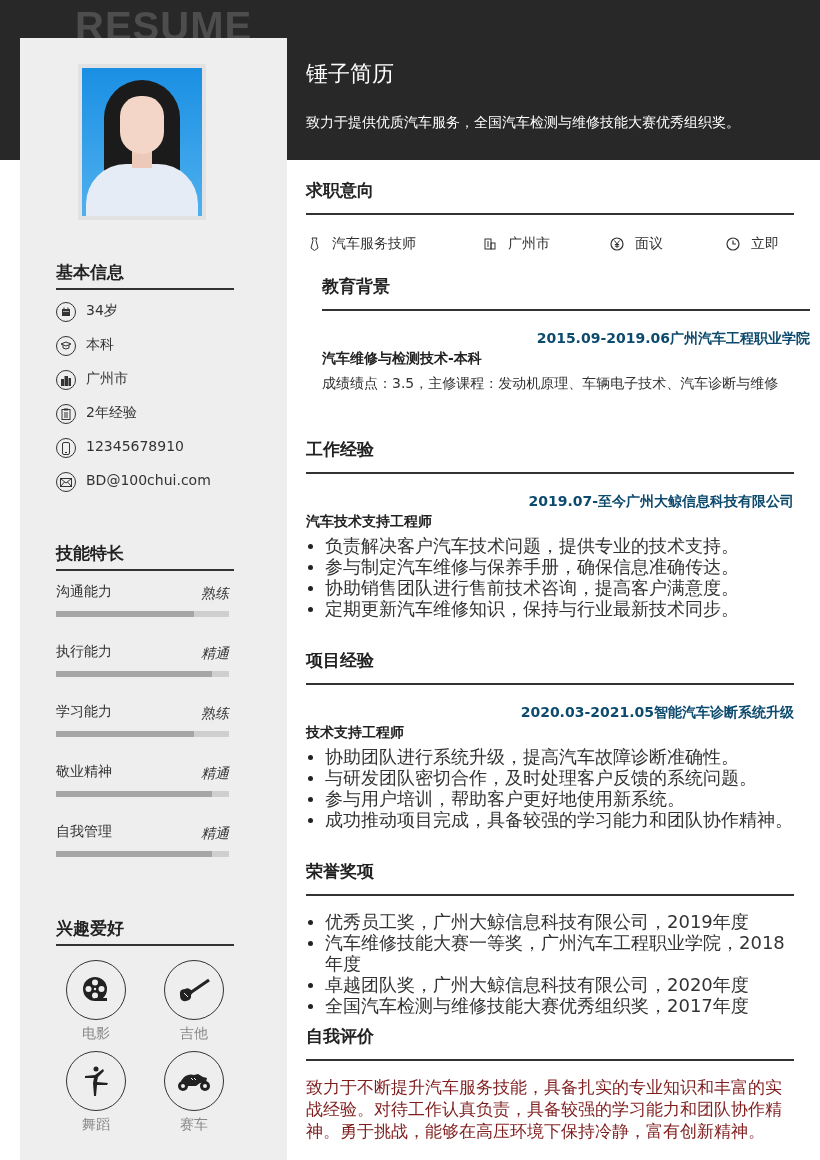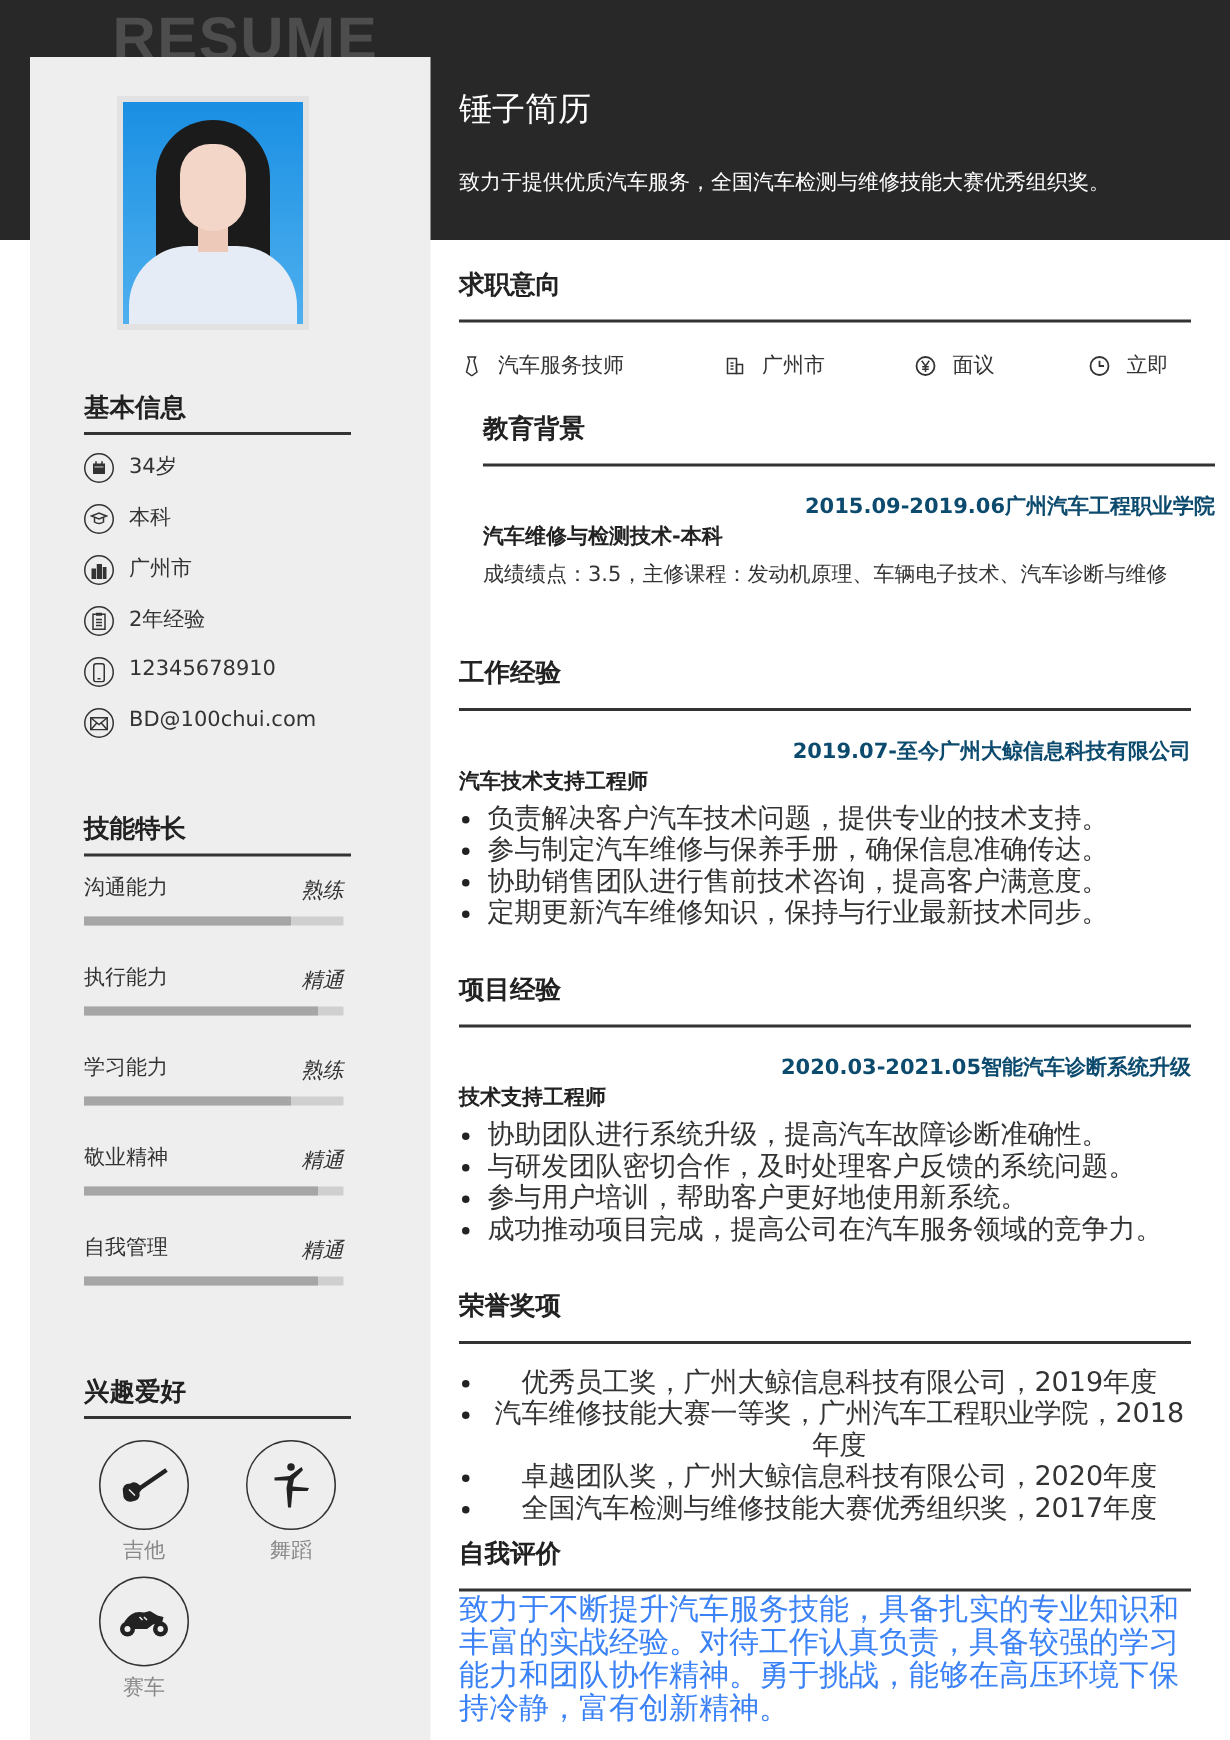--- a/index.html
+++ b/index.html
@@ -48,21 +48,21 @@
   .intent-row { display: flex; margin-top: 18px; height: 22px; align-items: center; font-size: 14px; color: #333; }
   .intent-item { display: flex; align-items: center; }
   .intent-icon { width: 16px; margin-right: 10px; display: inline-flex; justify-content: center; }
 
   .entry-head { display: flex; justify-content: flex-end; margin-top: 17px; font-size: 14px; font-weight: bold; color: #0c4a6e; height: 20px; line-height: 20px; }
   .entry-role { font-size: 14px; font-weight: bold; color: #222; height: 21px; line-height: 21px; }
   .entry-desc { font-size: 14px; color: #333; margin-top: 4px; line-height: 20px; }
   .bullets { list-style: none; margin-top: 3px; }
   .bullets li { font-size: 18px; color: #333; line-height: 21px; position: relative; padding-left: 19px; }
   .bullets li::before { content: ""; position: absolute; left: 2px; top: 9px; width: 5px; height: 5px; border-radius: 50%; background: #222; }
-  .para { font-size: 20px; color: #3b82f6; line-height: 22px; }
+  .para { font-size: 17px; color: #7f1d1d; line-height: 22px; margin-top: 15px; }
 </style>
 </head>
 <body>
 
 <div class="top-band"></div>
 <div class="watermark">RESUME</div>
 
 <div class="sidebar">
   <div class="photo-frame">
     <div class="photo">
@@ -180,20 +180,34 @@
             <div class="skill-fill" style="width: 90%;"></div>
           </div>
       </div>
     </div>
   </div>
 
   <div class="side-section" style="top:876px;">
     <div class="side-title">兴趣爱好</div>
     <div class="side-rule"></div>
     <div class="hobby-grid">
+      <div class="hobby">
+        <div class="hobby-circle">
+          <svg width="30" height="30" viewBox="0 0 30 30">
+              <circle cx="14" cy="14" r="12" fill="#222"></circle>
+              <circle cx="14" cy="7.5" r="3" fill="#eee"></circle>
+              <circle cx="14" cy="20.5" r="3" fill="#eee"></circle>
+              <circle cx="7.5" cy="14" r="3" fill="#eee"></circle>
+              <circle cx="20.5" cy="14" r="3" fill="#eee"></circle>
+              <circle cx="14" cy="14" r="1.2" fill="#eee"></circle>
+              <rect x="14" y="23" width="12" height="3" fill="#222"></rect>
+            </svg>
+        </div>
+        <div class="hobby-label">电影</div>
+      </div>
       <div class="hobby">
         <div class="hobby-circle">
           <svg width="36" height="30" viewBox="0 0 36 30">
               <line x1="14" y1="18" x2="33" y2="5" stroke="#222" stroke-width="3"></line>
               <path d="M4 20 Q3 14 9 14 Q12 12 15 15 Q18 17 15 20 Q16 25 10 26 Q4 27 4 20 Z" fill="#222"></path>
               <line x1="8" y1="18" x2="12" y2="22" stroke="#eee" stroke-width="1"></line>
             </svg>
         </div>
         <div class="hobby-label">吉他</div>
       </div>
@@ -304,28 +318,28 @@
   <div class="main-rule"></div>
   <div class="entry-head">
     <span>2020.03-2021.05</span>
     <span>智能汽车诊断系统升级</span>
   </div>
   <div class="entry-role">技术支持工程师</div>
   <ul class="bullets">
     <li>协助团队进行系统升级，提高汽车故障诊断准确性。</li>
     <li>与研发团队密切合作，及时处理客户反馈的系统问题。</li>
     <li>参与用户培训，帮助客户更好地使用新系统。</li>
-    <li>成功推动项目完成，提高公司在汽车服务领域的竞争力。</li>
+    <li>成功推动项目完成，具备较强的学习能力和团队协作精神。</li>
   </ul>
 </div>
 
 <div class="main-section" style="top:856px;">
   <div class="main-title">荣誉奖项</div>
   <div class="main-rule"></div>
-  <ul class="bullets" style="margin-top:15px;text-align:center;">
+  <ul class="bullets" style="margin-top:15px;">
     <li>优秀员工奖，广州大鲸信息科技有限公司，2019年度</li>
     <li>汽车维修技能大赛一等奖，广州汽车工程职业学院，2018年度</li>
     <li>卓越团队奖，广州大鲸信息科技有限公司，2020年度</li>
     <li>全国汽车检测与维修技能大赛优秀组织奖，2017年度</li>
   </ul>
 </div>
 
 <div class="main-section" style="top:1021px;">
   <div class="main-title">自我评价</div>
   <div class="main-rule"></div>

